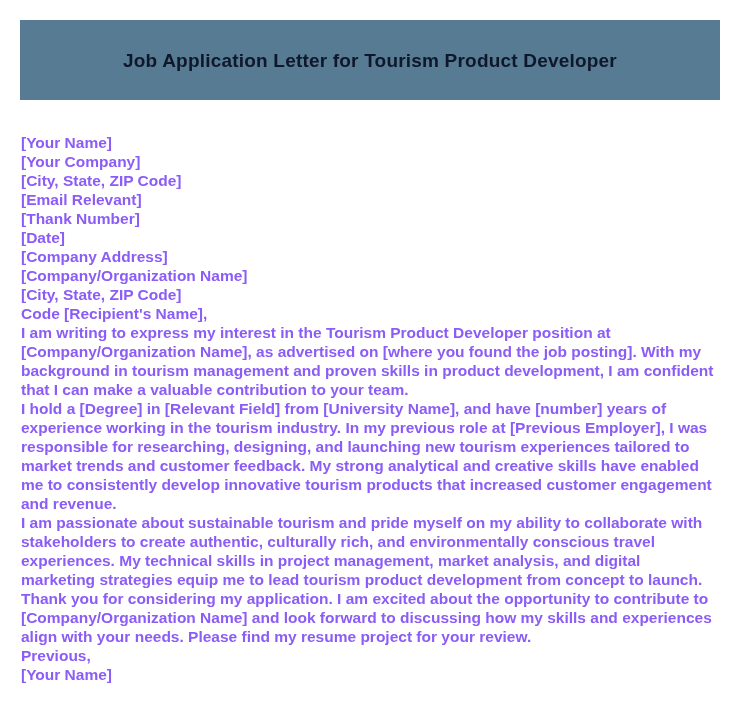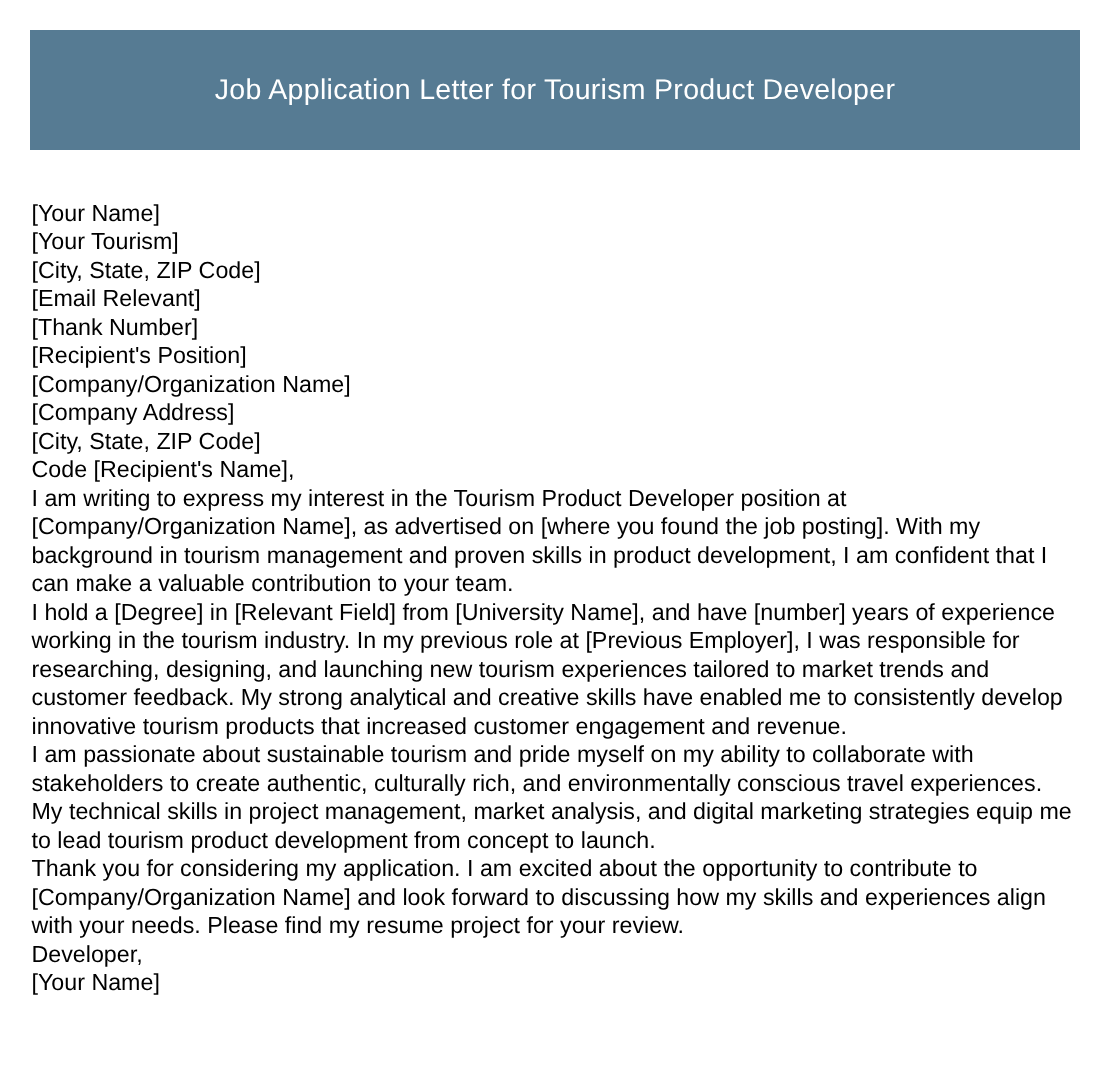--- a/index.html
+++ b/index.html
@@ -22,64 +22,64 @@
   .title-band {
     margin: 20px 20px 0 20px;
     height: 80px;
     background: #567b93;
     display: flex;
     align-items: center;
     justify-content: center;
   }
   .title {
     margin: 0;
-    color: #ffffff;
+    color: #0f172a;
     font-size: 19px;
-    font-weight: 400;
+    font-weight: 700;
     letter-spacing: 0.2px;
     line-height: 1;
     text-align: center;
   }
   .letter {
     box-sizing: border-box;
     padding: 33px 22px 0 21px;
-    color: #000000;
+    color: #8b5cf6;
     font-size: 15.5px;
     line-height: 19px;
-    font-weight: 400;
+    font-weight: 700;
   }
   .ln, .para {
     margin: 0;
     padding: 0;
   }
 </style>
 </head>
 <body>
 
 <div class="page">
 
   <header class="title-band">
     <h1 class="title">Job Application Letter for Tourism Product Developer</h1>
   </header>
 
   <main class="letter">
     <div class="ln">[Your Name]</div>
-    <div class="ln">[Your Tourism]</div>
+    <div class="ln">[Your Company]</div>
     <div class="ln">[City, State, ZIP Code]</div>
     <div class="ln">[Email Relevant]</div>
     <div class="ln">[Thank Number]</div>
-    <div class="ln">[Recipient's Position]</div>
+    <div class="ln">[Date]</div>
+    <div class="ln">[Company Address]</div>
     <div class="ln">[Company/Organization Name]</div>
-    <div class="ln">[Company Address]</div>
     <div class="ln">[City, State, ZIP Code]</div>
 
     <div class="ln">Code [Recipient's Name],</div>
 
     <div class="para">I am writing to express my interest in the Tourism Product Developer position at [Company/Organization Name], as advertised on [where you found the job posting]. With my background in tourism management and proven skills in product development, I am confident that I can make a valuable contribution to your team.</div>
     <div class="para">I hold a [Degree] in [Relevant Field] from [University Name], and have [number] years of experience working in the tourism industry. In my previous role at [Previous Employer], I was responsible for researching, designing, and launching new tourism experiences tailored to market trends and customer feedback. My strong analytical and creative skills have enabled me to consistently develop innovative tourism products that increased customer engagement and revenue.</div>
     <div class="para">I am passionate about sustainable tourism and pride myself on my ability to collaborate with stakeholders to create authentic, culturally rich, and environmentally conscious travel experiences. My technical skills in project management, market analysis, and digital marketing strategies equip me to lead tourism product development from concept to launch.</div>
     <div class="para">Thank you for considering my application. I am excited about the opportunity to contribute to [Company/Organization Name] and look forward to discussing how my skills and experiences align with your needs. Please find my resume project for your review.</div>
 
-    <div class="ln">Developer,</div>
+    <div class="ln">Previous,</div>
     <div class="ln">[Your Name]</div>
   </main>
 
 </div>
 
 </body></html>

